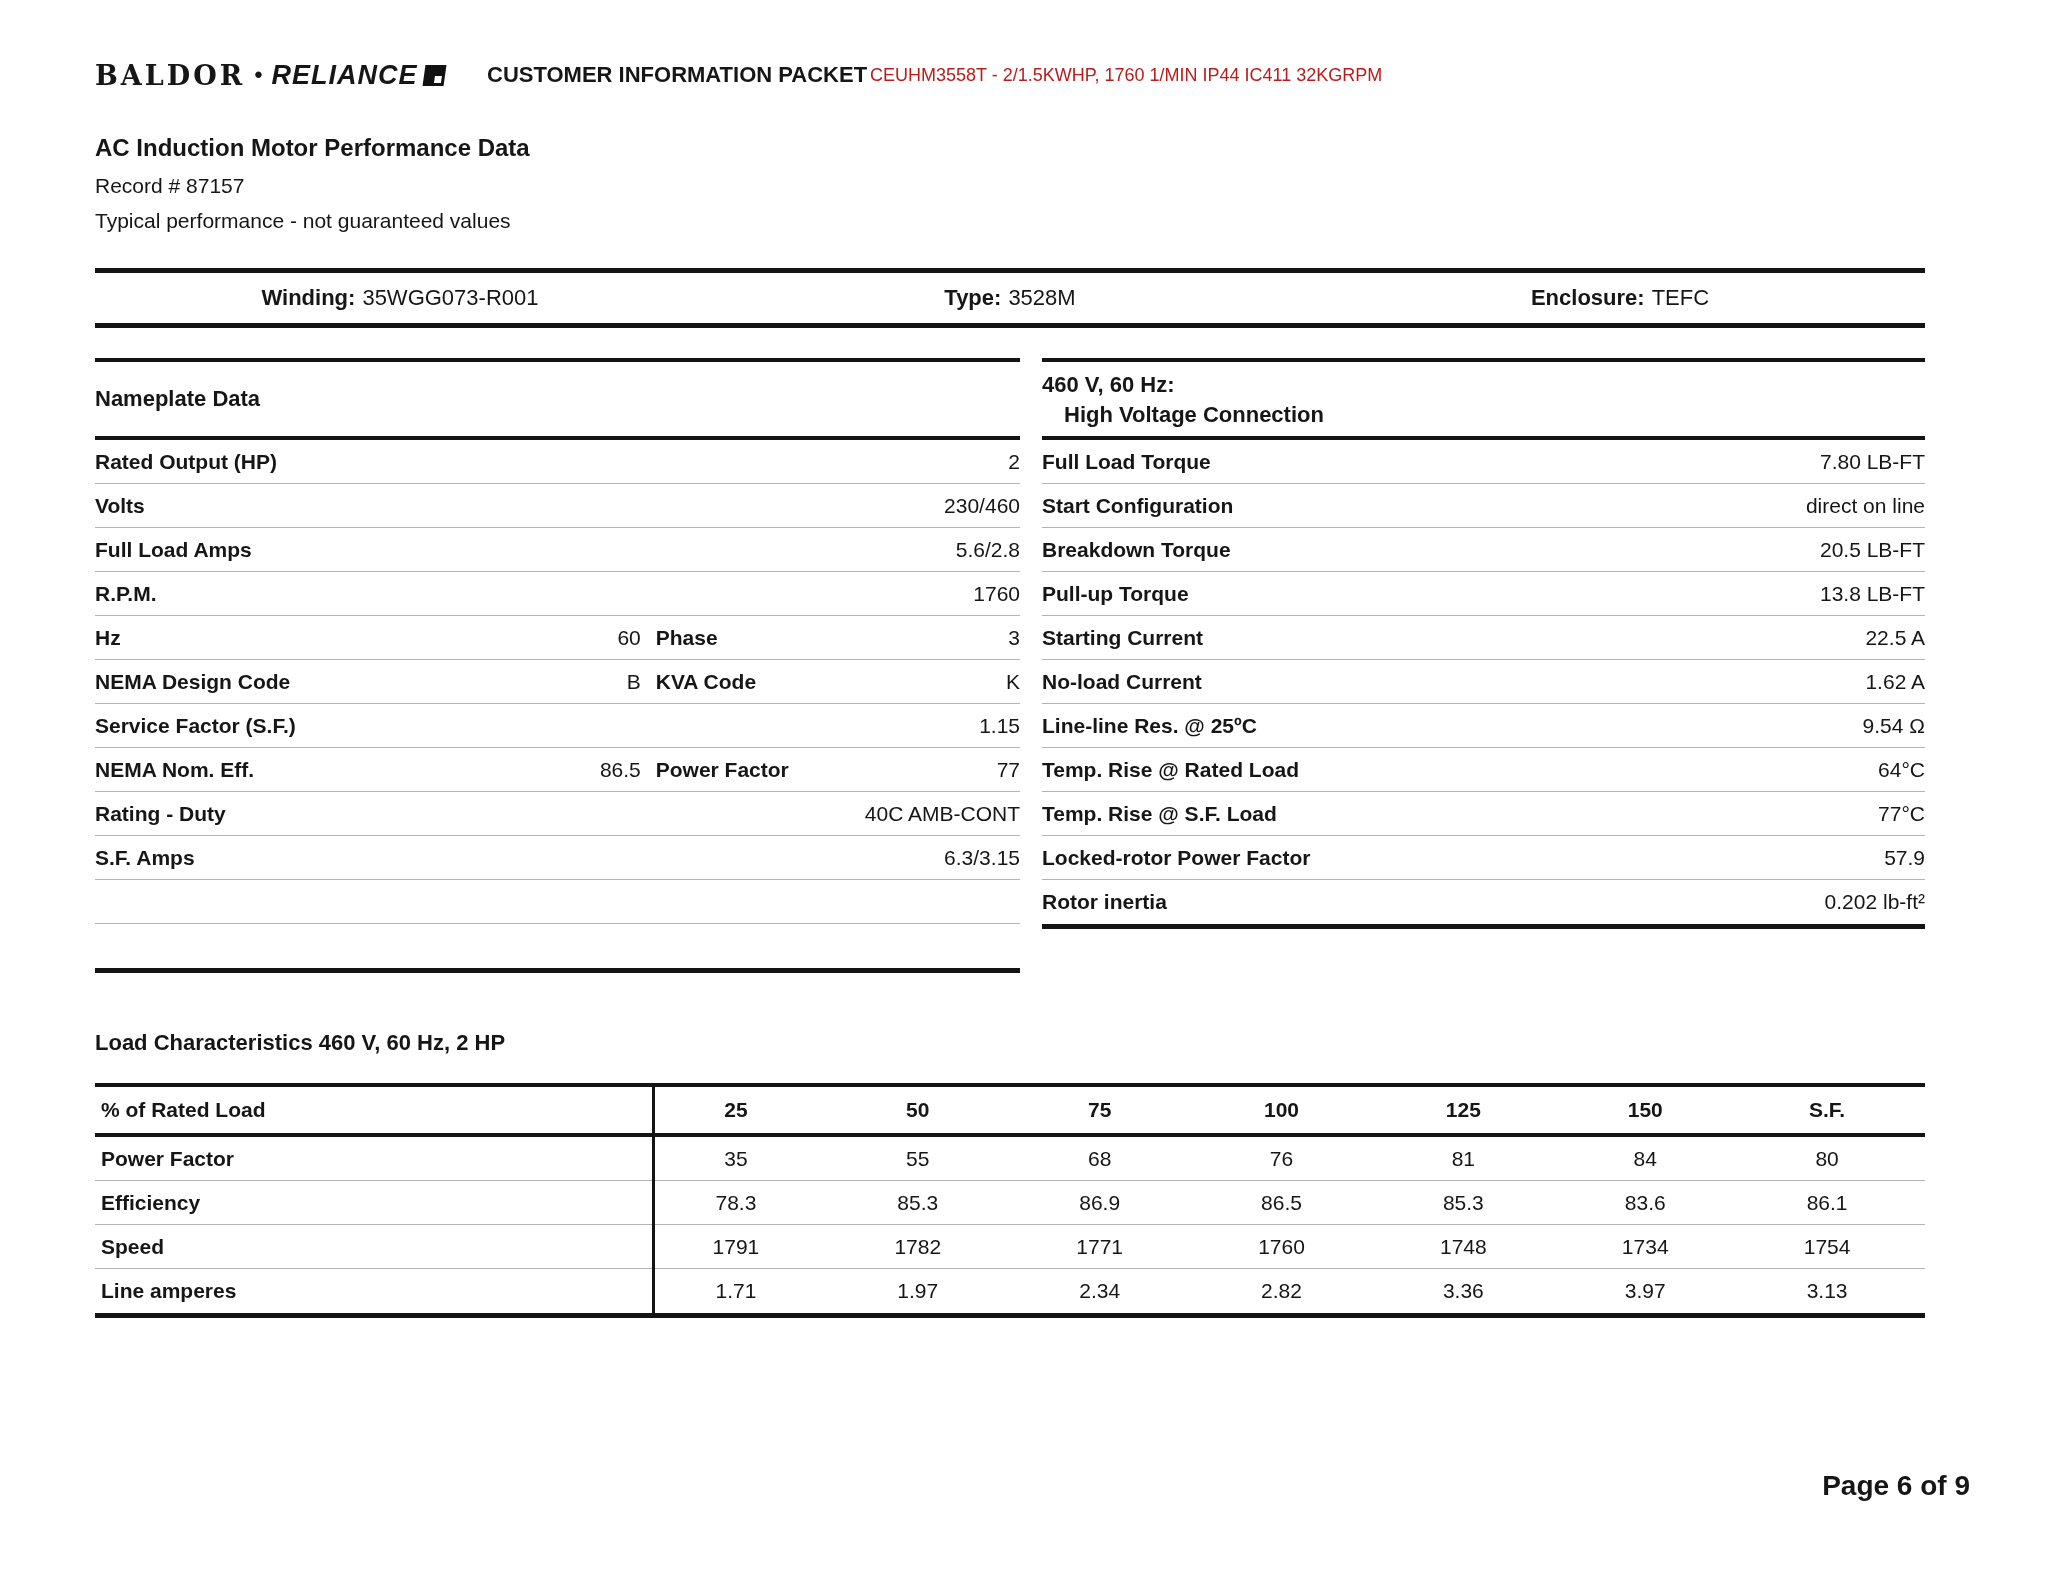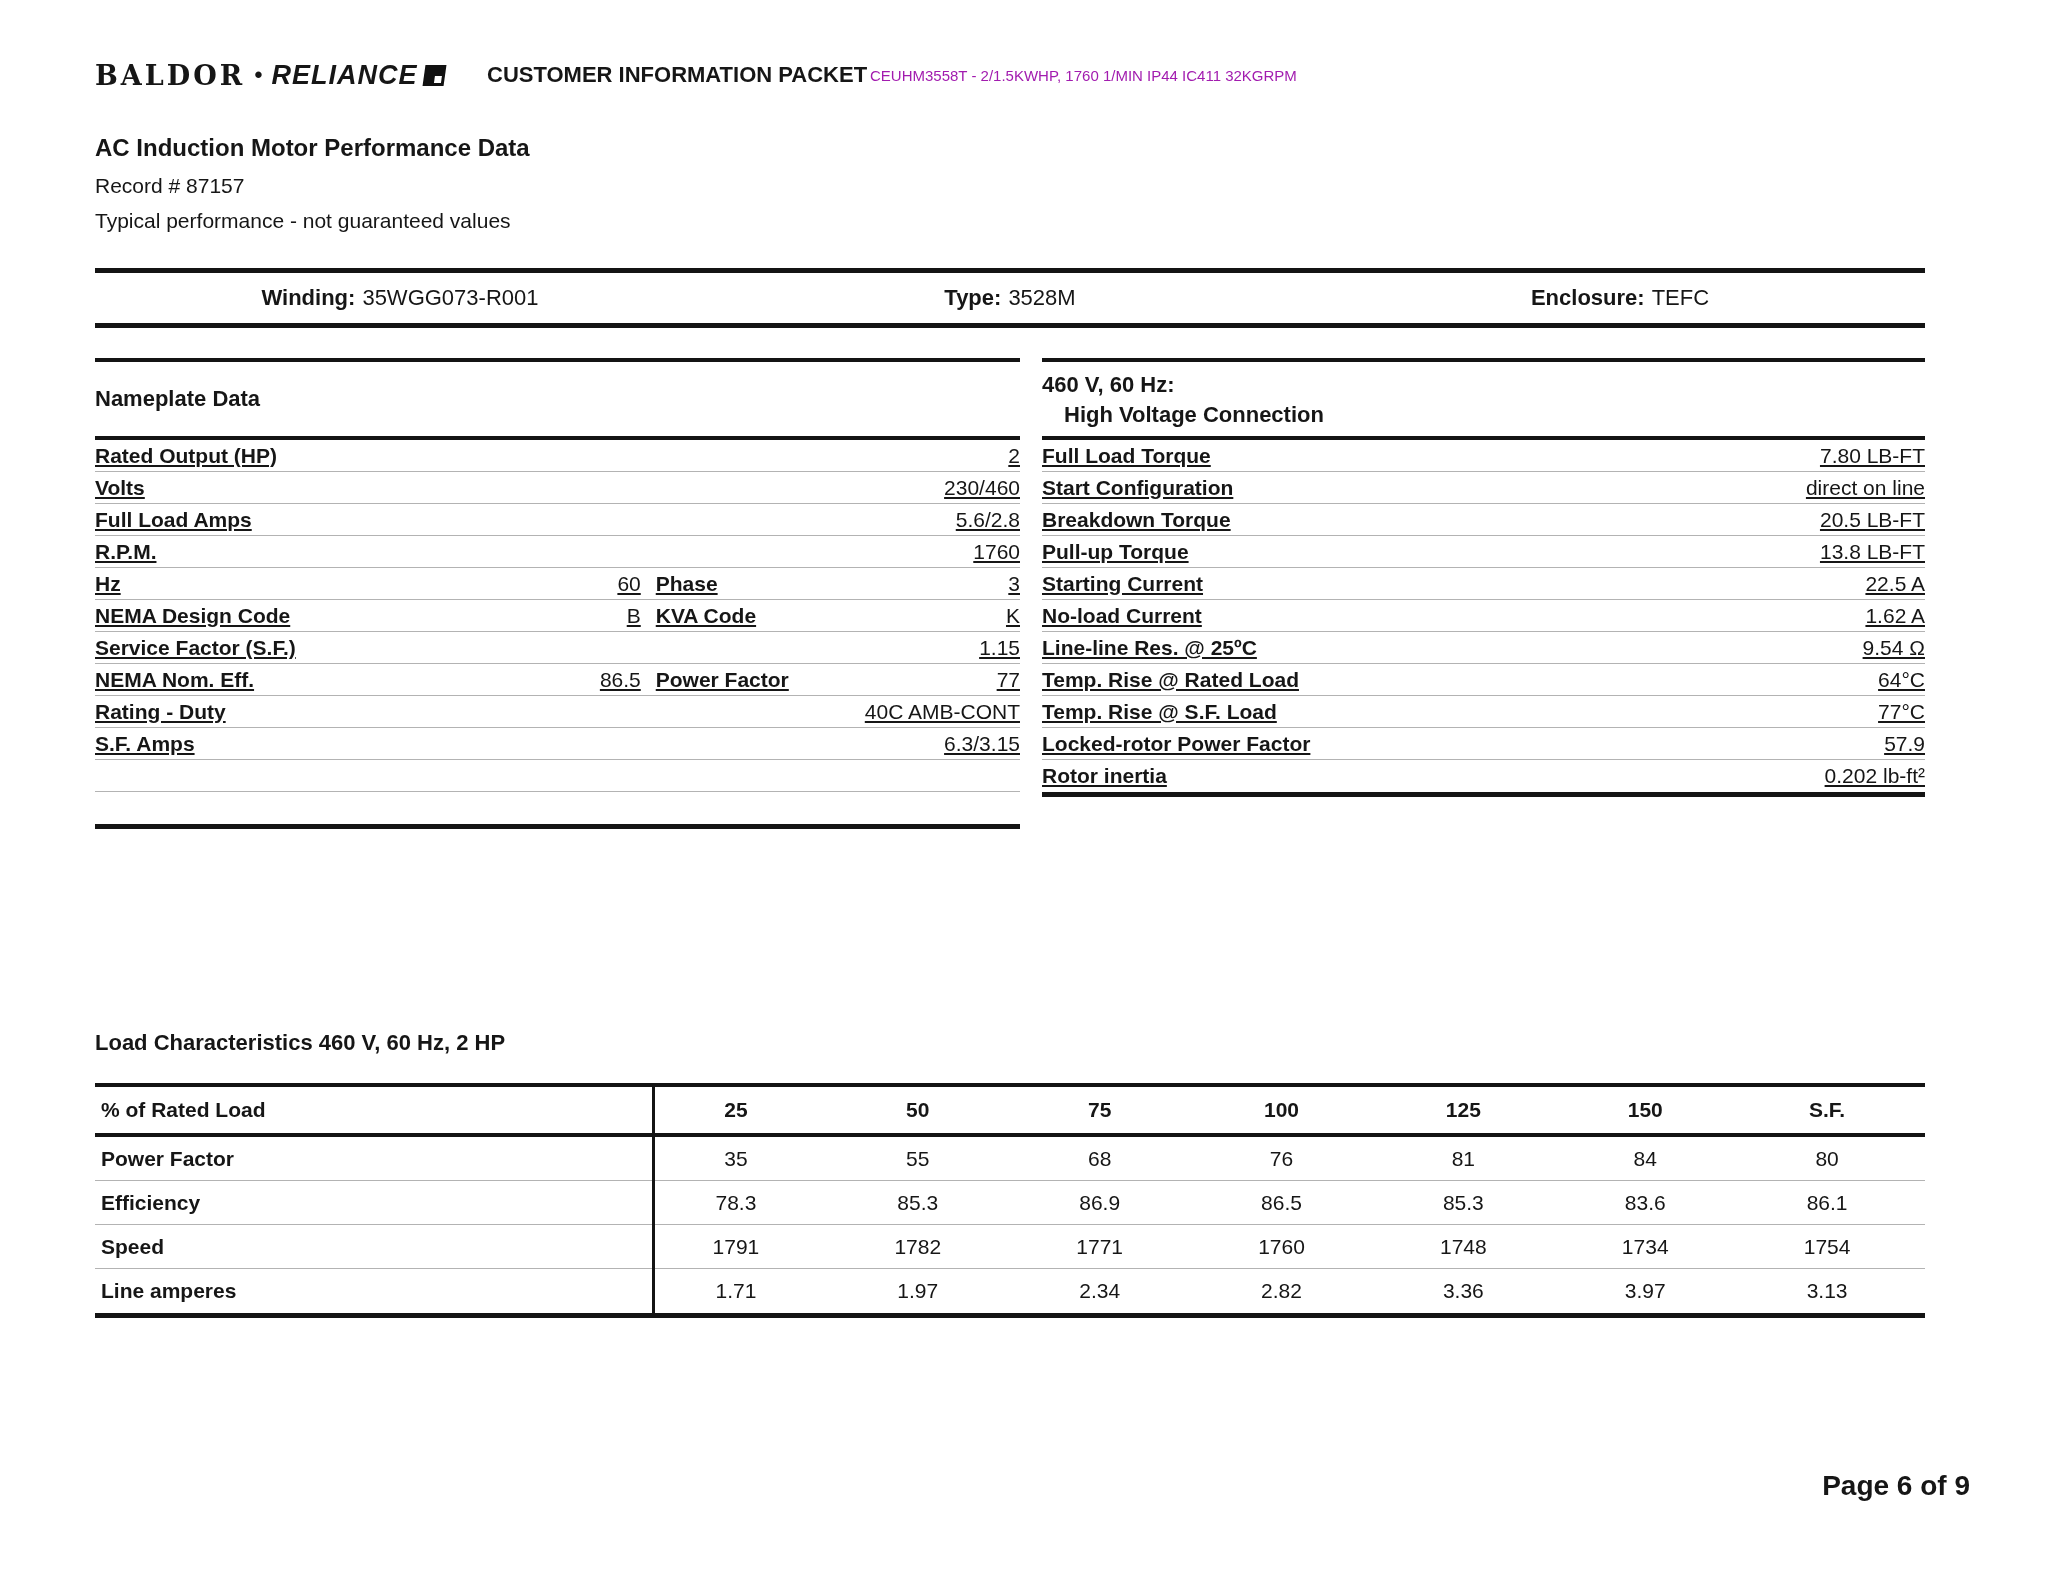--- a/index.html
+++ b/index.html
@@ -9,21 +9,21 @@
 
   
   .header { position:absolute; left:95px; top:52px; width:1870px; height:46px; }
   .logo { position:absolute; left:0; top:0; height:46px; display:flex; align-items:center; }
   .logo-baldor { font-family:"DejaVu Serif", serif; font-weight:bold; font-size:27px; letter-spacing:3px; }
   .logo-dot { font-size:24px; margin:0 9px; }
   .logo-reliance { font-style:italic; font-weight:bold; font-size:27px; letter-spacing:1px; }
   .logo-mark { width:21px; height:21px; background:#111; margin-left:6px; position:relative; transform:skewX(-8deg); }
   .logo-mark::after { content:""; position:absolute; right:3px; bottom:3px; width:7px; height:7px; background:#fff; }
   .packet-title { position:absolute; left:392px; top:0; height:46px; display:flex; align-items:center; font-weight:bold; font-size:22px; }
-  .product-code { position:absolute; left:775px; top:0; height:46px; display:flex; align-items:center; font-size:15px; color:#a21caf; }
+  .product-code { position:absolute; left:775px; top:0; height:46px; display:flex; align-items:center; font-size:18px; color:#b91c1c; }
 
   
   .title-block { position:absolute; left:95px; top:134px; }
   .doc-title { font-size:24px; font-weight:bold; margin-bottom:12px; }
   .record-line { font-size:21px; margin-bottom:11px; }
   .note-line { font-size:21px; }
 
   
   .winding-bar { position:absolute; left:95px; top:268px; width:1830px; height:60px;
                  border-top:5px solid #141414; border-bottom:5px solid #141414;
@@ -32,21 +32,21 @@
   .w-cell .w-lbl { font-weight:bold; }
   .w-cell .w-val { margin-left:7px; }
 
   
   .np-table { position:absolute; left:95px;  top:358px; width:925px; border-bottom:5px solid #141414; }
   .hv-table { position:absolute; left:1042px; top:358px; width:883px; border-bottom:5px solid #141414; }
   .tbl-head { height:82px; border-top:4px solid #141414; border-bottom:4px solid #141414; font-size:22px; font-weight:bold; }
   .np-head { display:flex; align-items:center; }
   .hv-head { padding-top:8px; line-height:30px; }
   .hv-head .line2 { padding-left:22px; }
-  .data-row { height:32px; display:flex; align-items:center; border-bottom:1px solid #b3b3b3; font-size:21px;text-decoration:underline; }
+  .data-row { height:44px; display:flex; align-items:center; border-bottom:1px solid #b3b3b3; font-size:21px; }
   .data-row:last-child { border-bottom:none; }
   .lbl { font-weight:bold; }
   .val { margin-left:auto; }
   .pair { display:flex; align-items:center; }
   .pair-left { width:59%;align-items:flex-end; }
   .pair-right { flex:1; margin-left:15px; }
 
   
   .load-title { position:absolute; left:95px; top:1030px; font-size:22px; font-weight:bold; }
   .load-table { position:absolute; left:95px; top:1083px; width:1830px;

